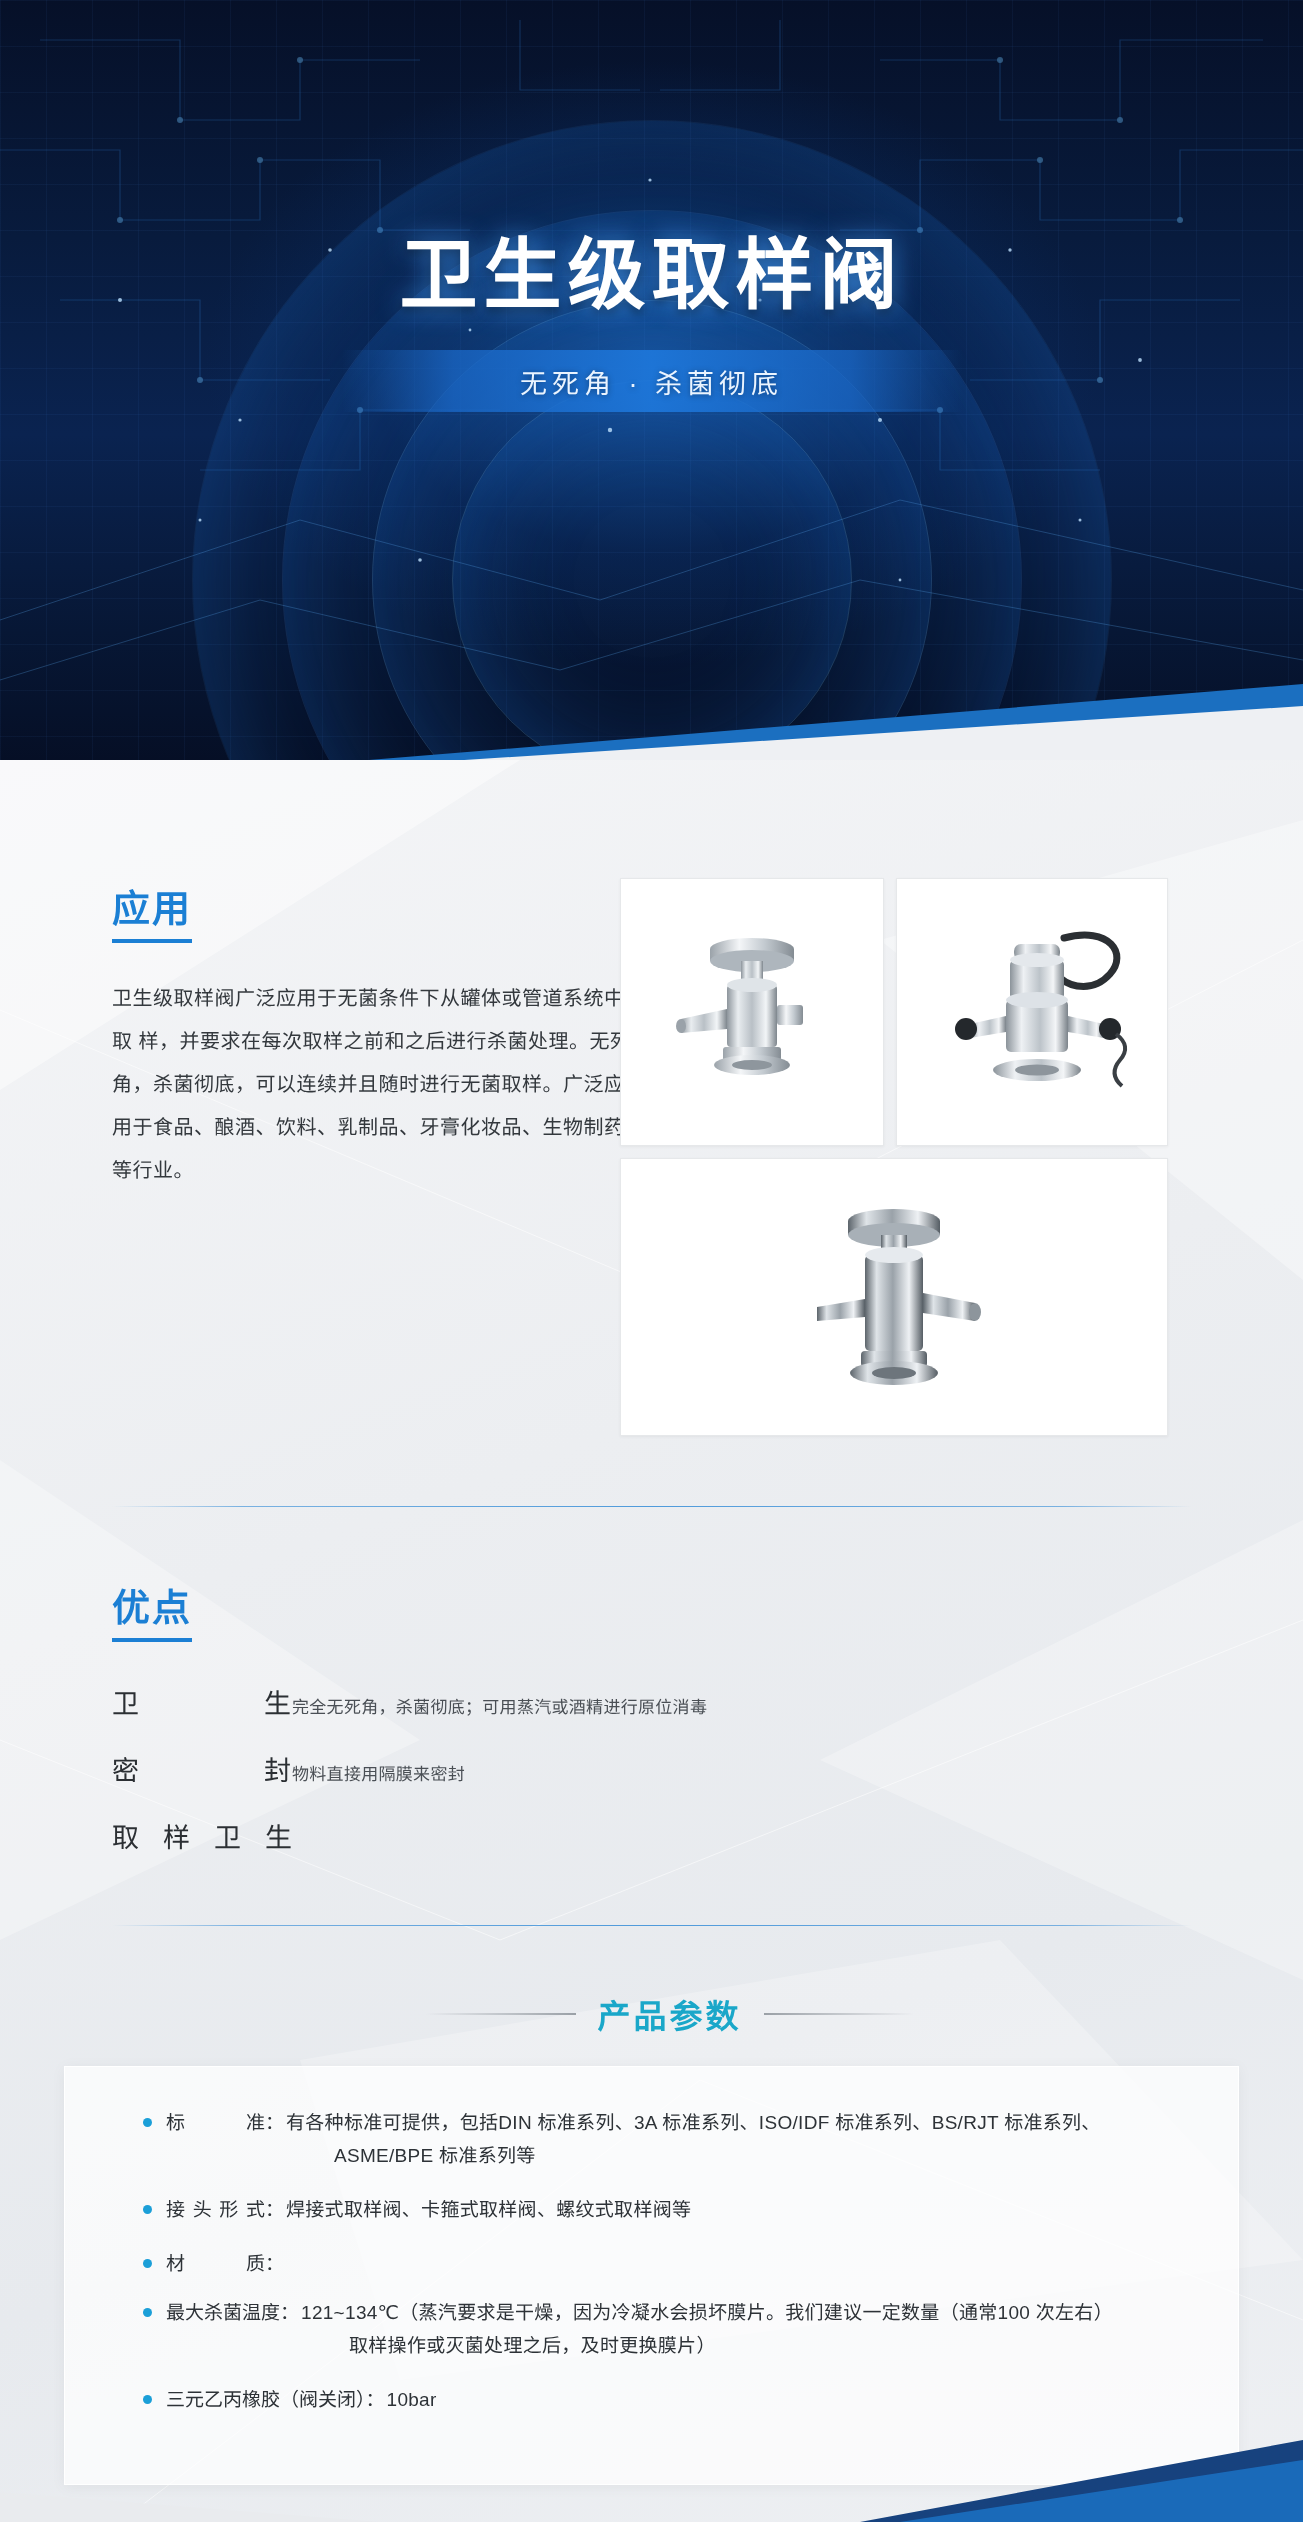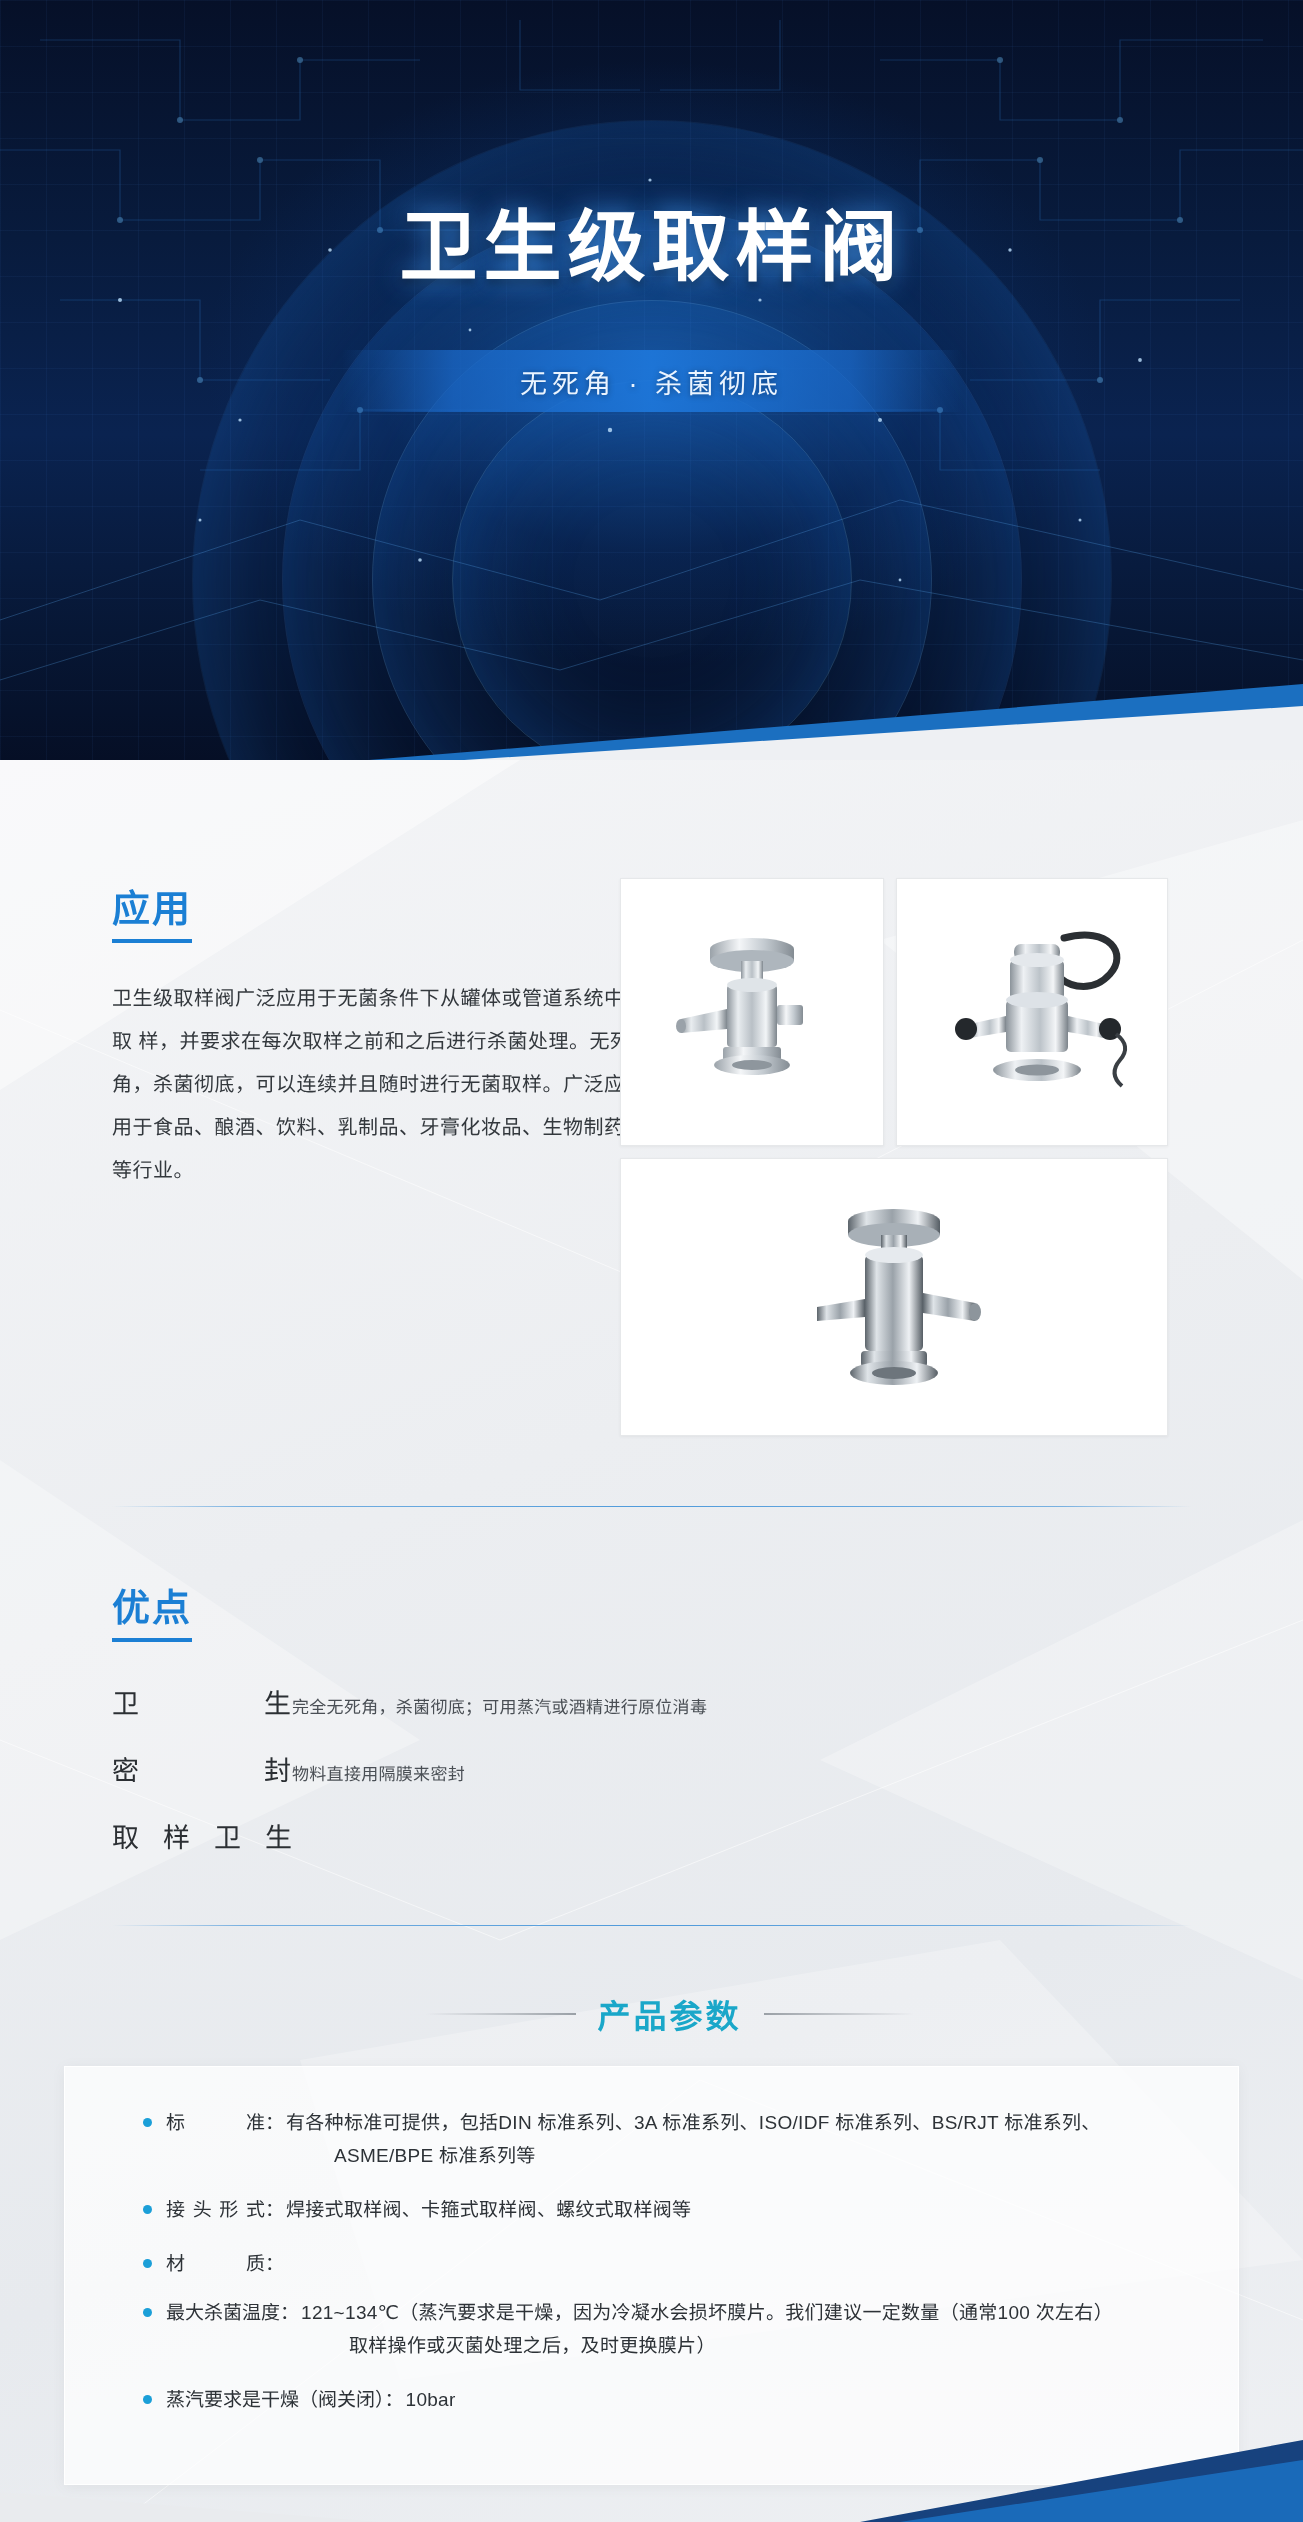--- a/index.html
+++ b/index.html
@@ -44,21 +44,21 @@
   }
   .hero-ring.r2 { width: 400px; height: 400px; margin-left: -200px; top: 380px; border-color: rgba(140,210,255,0.18); }
   .hero-ring.r3 { width: 740px; height: 740px; margin-left: -370px; top: 210px; border-color: rgba(90,170,255,0.13); }
   .hero-ring.r4 { width: 920px; height: 920px; margin-left: -460px; top: 120px; border-color: rgba(80,150,235,0.09); }
   .hero-circuit {
     position: absolute; left: 0; top: 0; width: 100%; height: 520px;
     opacity: .5;
   }
   .hero-dots { position: absolute; inset: 0; }
   .hero-title-wrap {
-    position: absolute; left: 0; right: 0; top: 184px;
+    position: absolute; left: 0; right: 0; top: 212px;
     text-align: center;
   }
   .hero-title {
     font-size: 78px;
     font-weight: bold;
     color: #ffffff;
     letter-spacing: 6px;
     text-shadow: 0 0 26px rgba(70,160,255,0.85), 0 4px 10px rgba(0,0,0,0.55);
     font-family: "DejaVu Sans", "Liberation Sans", sans-serif;
   }
@@ -498,21 +498,21 @@
           <div class="param-dot"></div>
           <div class="param-key auto">最大杀菌温度：</div>
           <div class="param-val">
             <span>121~134℃（蒸汽要求是干燥，因为冷凝水会损坏膜片。我们建议一定数量（通常100 次左右）</span>
             <span class="indent">取样操作或灭菌处理之后，及时更换膜片）</span>
           </div>
         </div>
 
         <div class="param-item">
           <div class="param-dot"></div>
-          <div class="param-key auto">蒸汽要求是干燥（阀关闭）：</div>
+          <div class="param-key auto">三元乙丙橡胶（阀关闭）：</div>
           <div class="param-val">10bar</div>
         </div>
 
       </div>
     </div>
 
   </div>
 
   <svg class="footer" viewBox="0 0 1303 116" preserveAspectRatio="none">
     <polygon points="0,116 1303,116 1303,34 860,116" fill="#17427e"></polygon>

